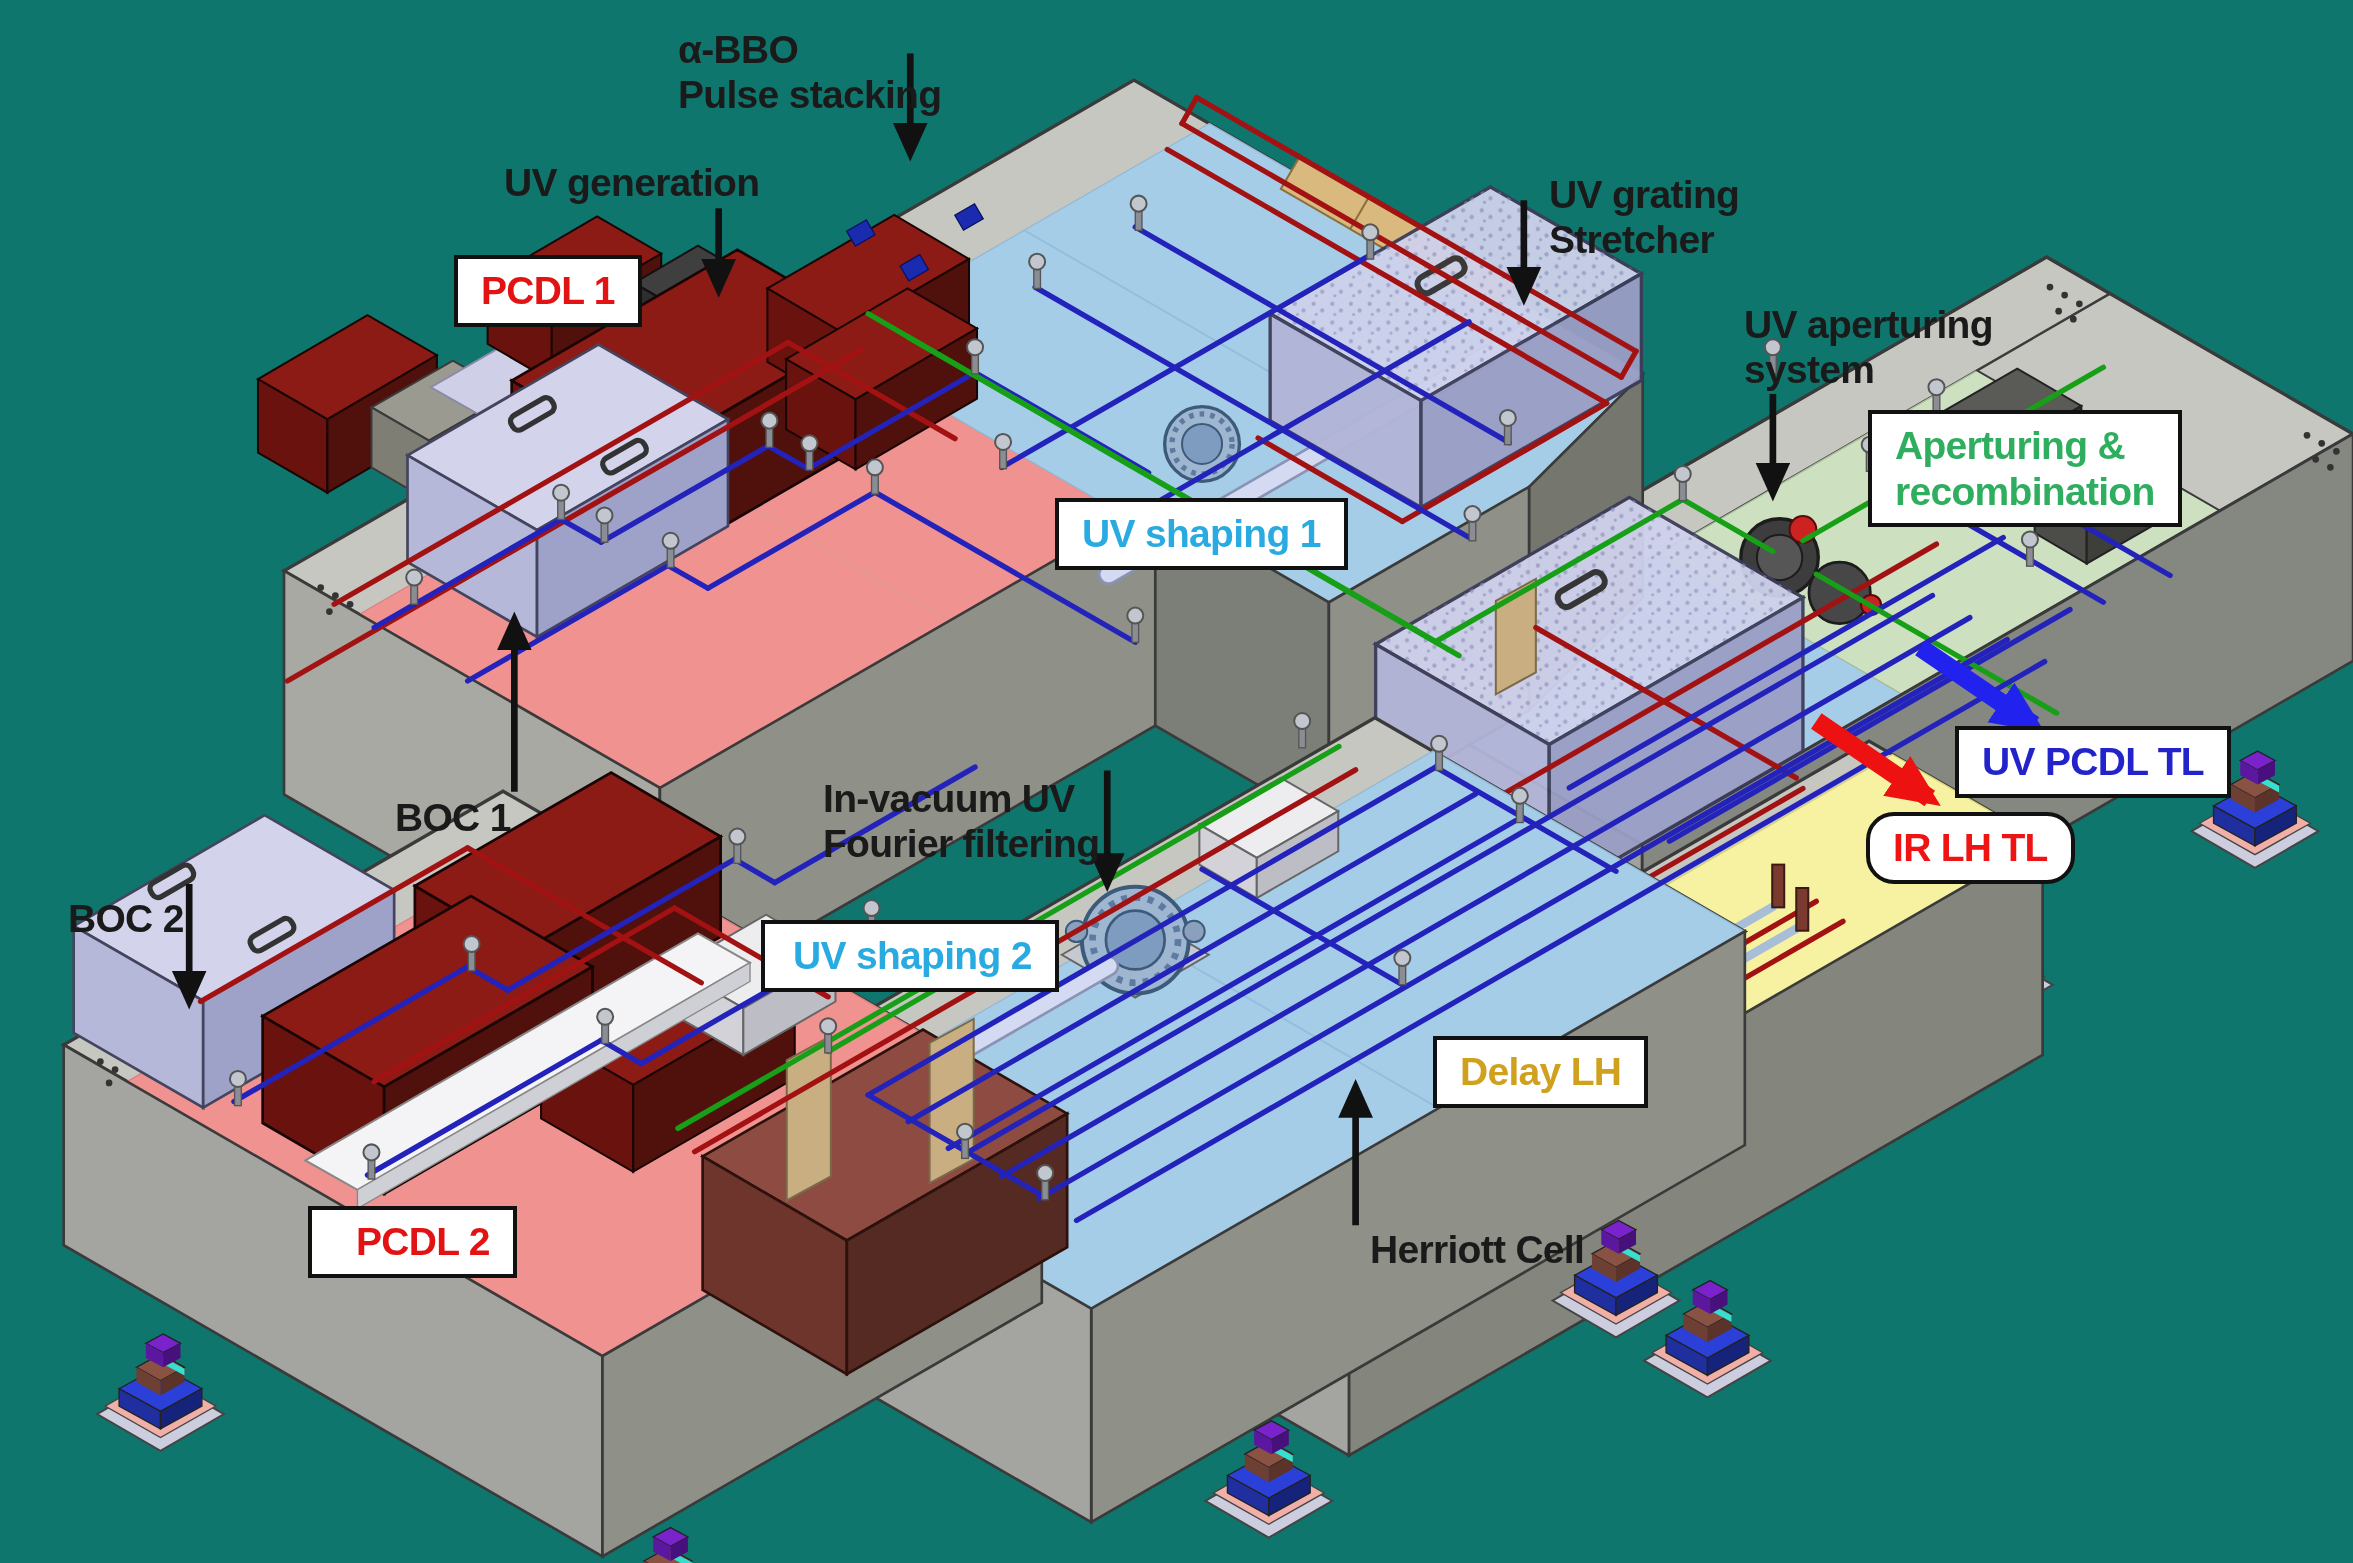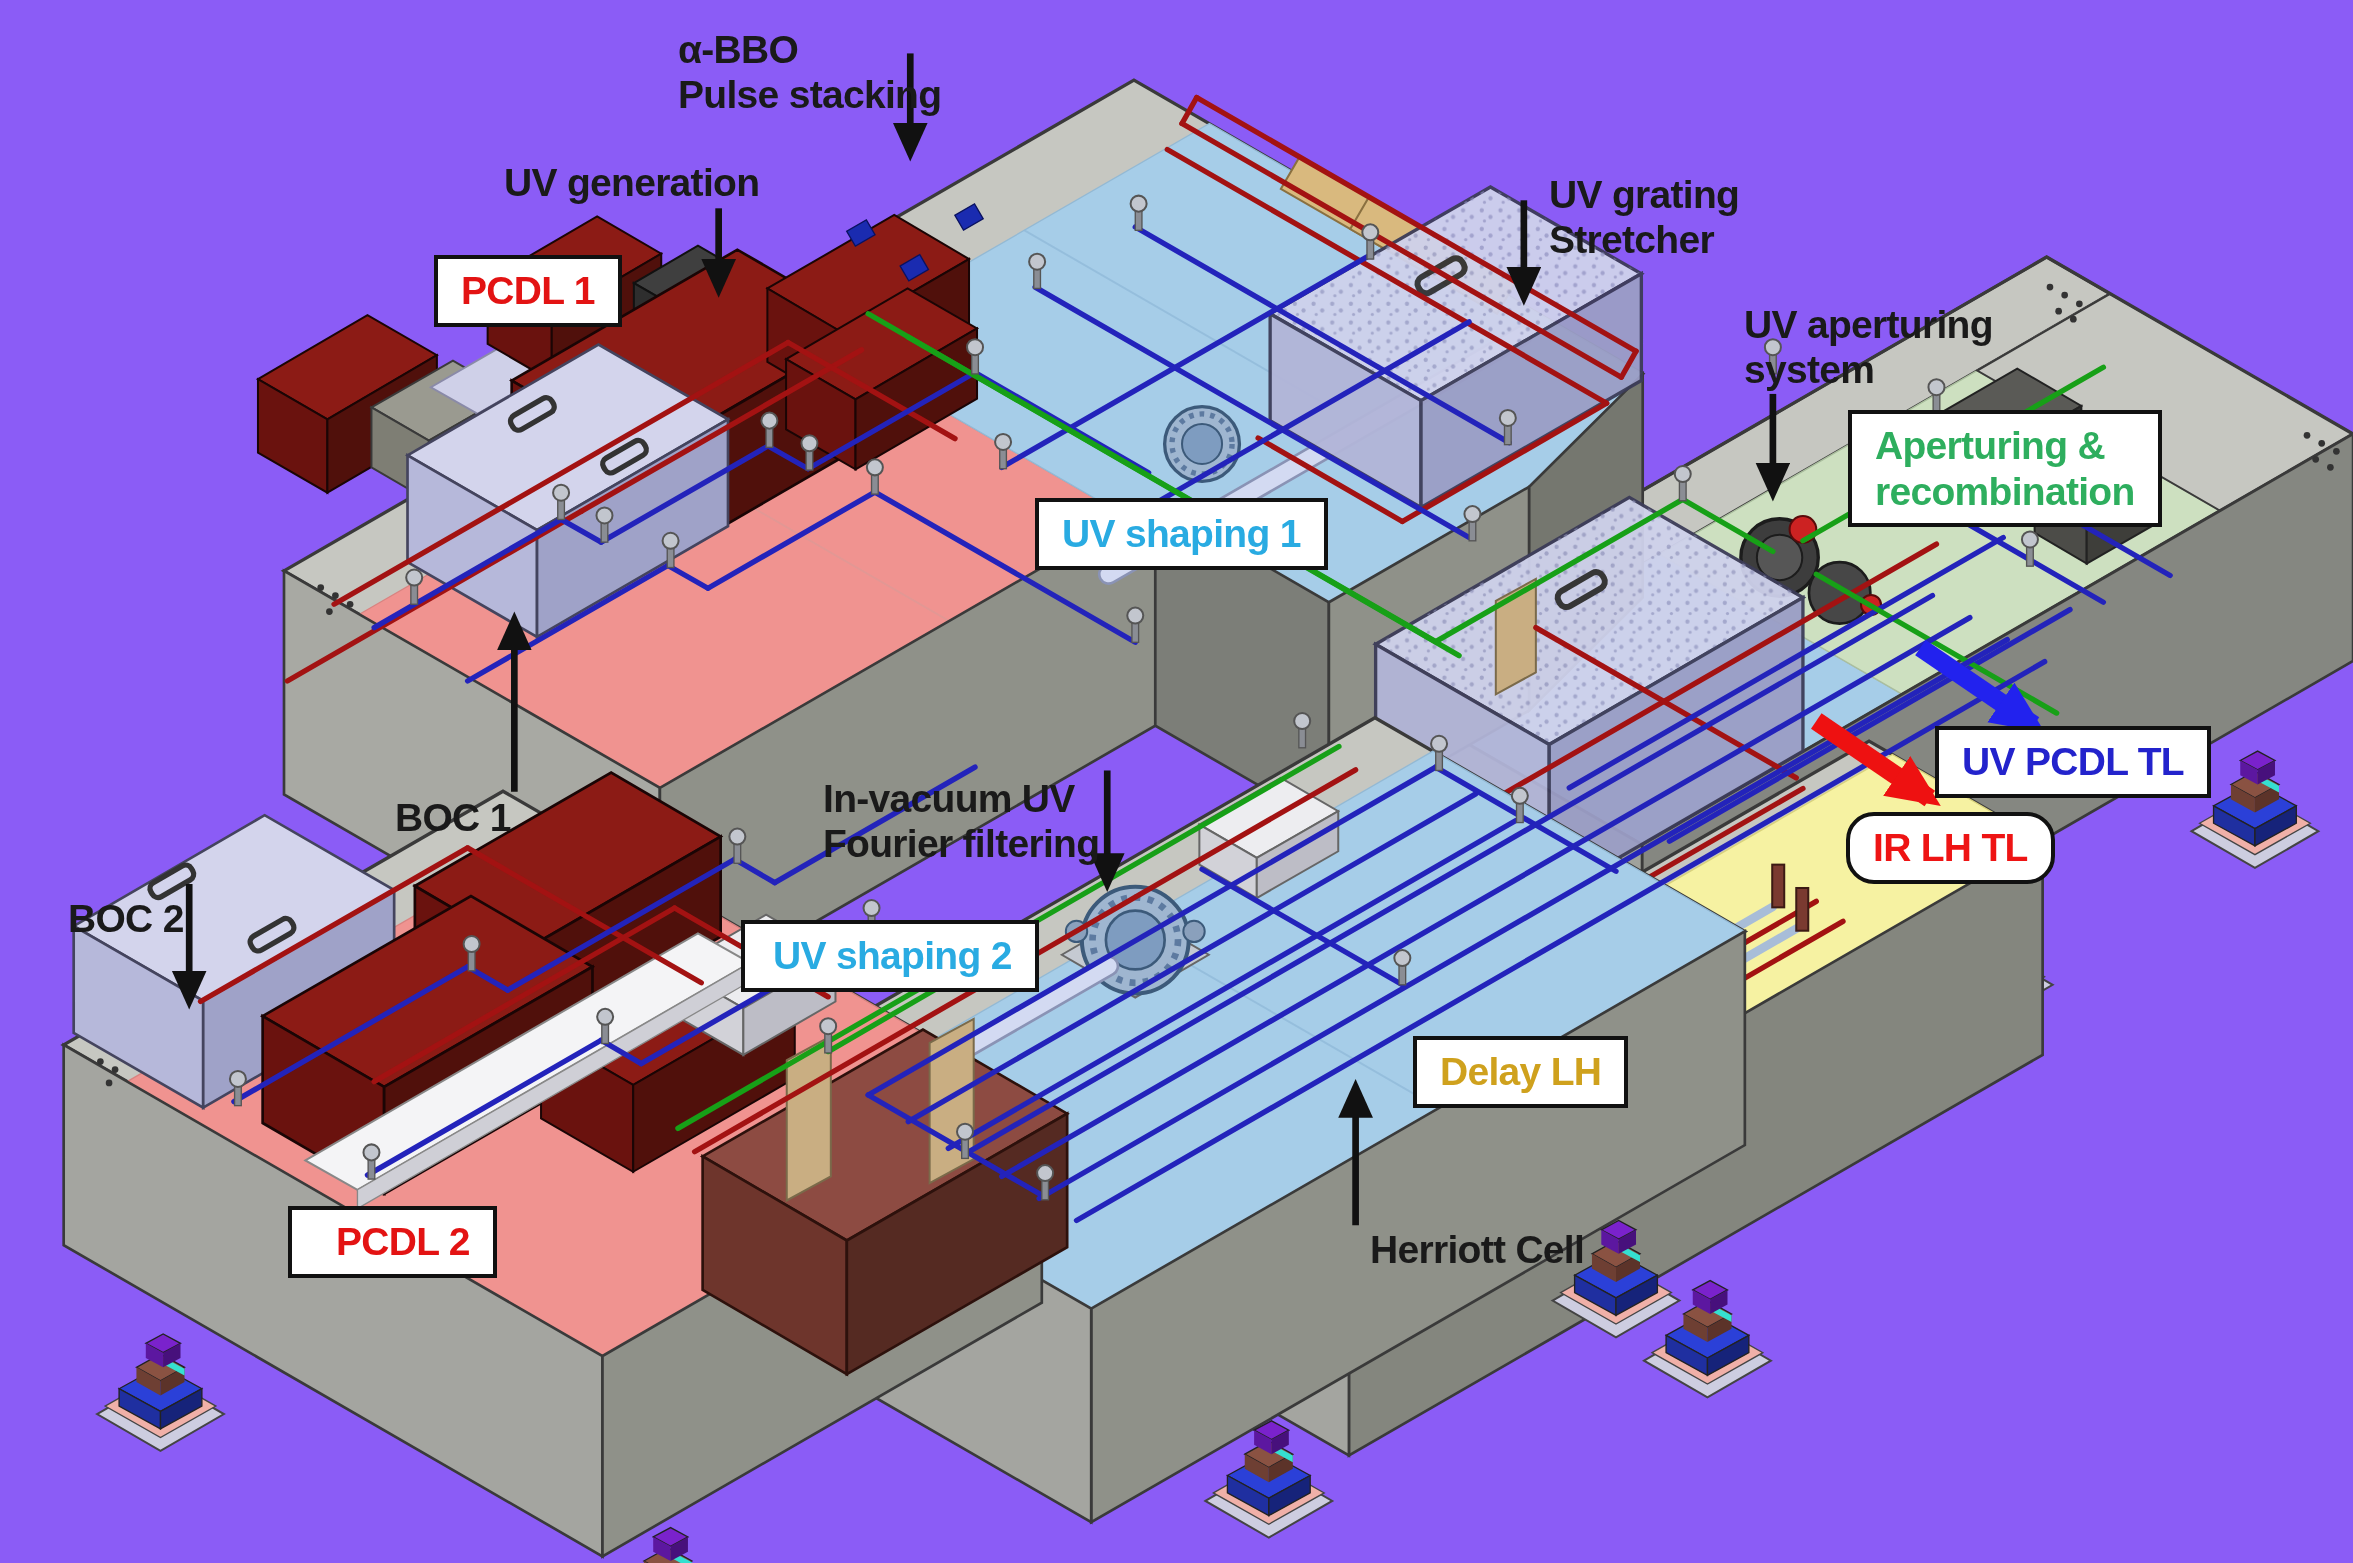--- a/index.html
+++ b/index.html
@@ -1,22 +1,22 @@
 <!DOCTYPE html>
 <html style="font-size:10.7px"><head>
 <meta charset="utf-8">
 <style>
   html,body{margin:0;padding:0;background:#ffffff;}
-  #stage{position:relative;width:2354px;height:1563px;background:#8b5cf6;overflow:hidden;
+  #stage{position:relative;width:2354px;height:1563px;background:#0f766e;overflow:hidden;
          font-family:"Liberation Sans", sans-serif;}
   #scene{position:absolute;left:0;top:0;}
   .lbl{position:absolute;font-weight:700;font-size:39px;line-height:1.16;color:#1a1a1a;
        white-space:nowrap;letter-spacing:-0.7px;}
   .lbl span{display:block;}
-  .boxed{border:4.7px solid #111;background:#ffffff;padding:9.3px 23px;text-align:center;}
+  .boxed{border:4.7px solid #111;background:#ffffff;padding:9.3px 23px;text-align:center;margin-left:20px;}
   .c-red{color:#e31313;}
   .c-cyan{color:#29abe2;}
   .c-green{color:#2eae5e;}
   .c-gold{color:#cfa11d;}
   .c-blue{color:#2323cc;}
   .c-irred{color:#ee1414;border-radius:28px;}
 </style>
 </head>
 <body>
 

